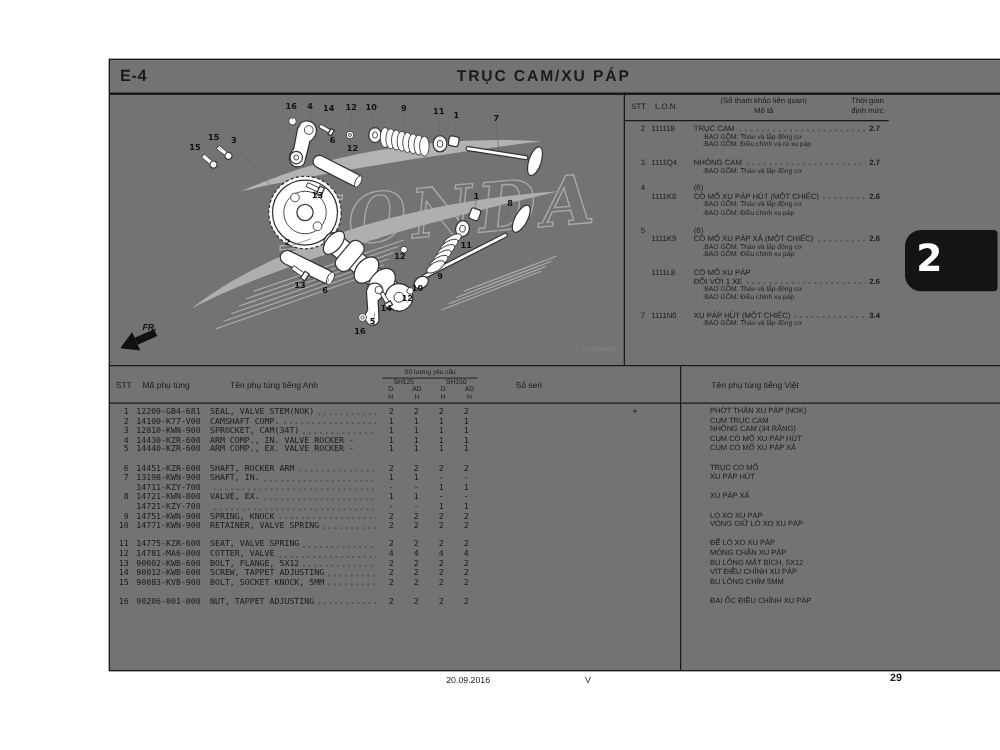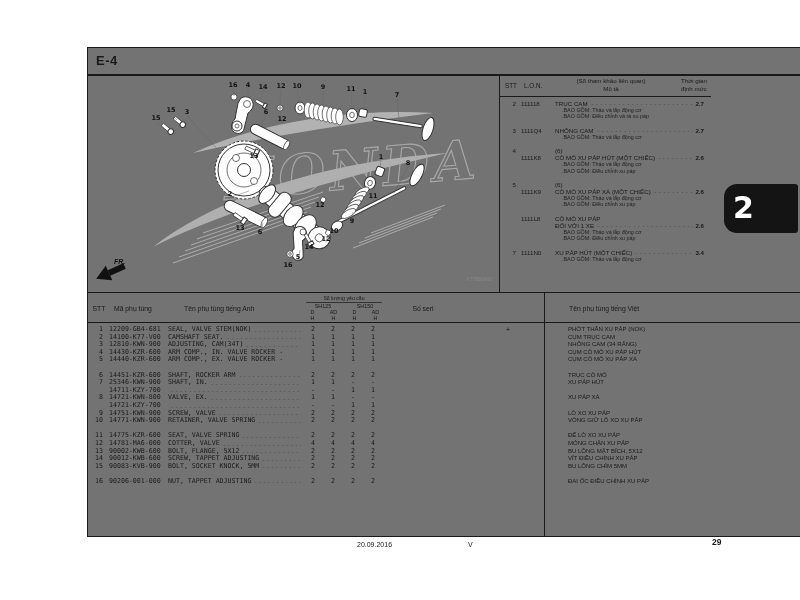--- a/index.html
+++ b/index.html
@@ -77,20 +77,21 @@
   .page-number{position:absolute;left:712px;top:537px;font-size:8.5px;font-weight:bold;}
 </style>
 </head>
 <body>
 
 <div class="sheet">
   <div class="frame">
 
     <div class="titlebar">
       <span class="section-code">E-4</span>
+      <span class="page-title">TRỤC CAM/XU PÁP</span>
     </div>
 
     <div class="diagram">
       <svg id="diagram-svg" width="409" height="218" viewBox="88 73 409 218" xmlns="http://www.w3.org/2000/svg">
 
         <g opacity="0.55">
           <text class="wm-text" x="222" y="192" transform="rotate(-5 300 170)">HONDA</text>
           <path d="M152,246 C222,192 332,160 446,152 C332,178 216,212 152,246 Z" fill="#e0e0e0"></path>
           <path d="M192,152 C262,120 352,107 432,112 C352,122 257,137 192,152 Z" fill="#e7e7e7"></path>
           <g stroke="#dadada" stroke-width="1">
@@ -448,35 +449,35 @@
             <span class="p-qty">2</span>
             <span class="p-qty">2</span>
             <span class="p-qty">2</span>
             <span class="p-seri"></span>
             <span class="p-vi">PHỚT THÂN XU PÁP (NOK)</span>
           </div>
           <div class="prow">
             <span class="p-stt">2</span>
             <span class="p-code">14100-K77-V00</span>
             <span class="p-name">
-              <span class="p-en">CAMSHAFT SEAT.</span>
+              <span class="p-en">CAMSHAFT COMP.</span>
               <span class="leader"></span>
             </span>
             <span class="p-qty">1</span>
             <span class="p-qty">1</span>
             <span class="p-qty">1</span>
             <span class="p-qty">1</span>
             <span class="p-seri"></span>
             <span class="p-vi">CỤM TRỤC CAM</span>
           </div>
           <div class="prow">
             <span class="p-stt">3</span>
             <span class="p-code">12810-KWN-900</span>
             <span class="p-name">
-              <span class="p-en">ADJUSTING, CAM(34T)</span>
+              <span class="p-en">SPROCKET, CAM(34T)</span>
               <span class="leader"></span>
             </span>
             <span class="p-qty">1</span>
             <span class="p-qty">1</span>
             <span class="p-qty">1</span>
             <span class="p-qty">1</span>
             <span class="p-seri"></span>
             <span class="p-vi">NHÔNG CAM (34 RĂNG)</span>
           </div>
           <div class="prow">
@@ -515,21 +516,21 @@
             </span>
             <span class="p-qty">2</span>
             <span class="p-qty">2</span>
             <span class="p-qty">2</span>
             <span class="p-qty">2</span>
             <span class="p-seri"></span>
             <span class="p-vi">TRỤC CÒ MỔ</span>
           </div>
           <div class="prow">
             <span class="p-stt">7</span>
-            <span class="p-code">25346-KWN-900</span>
+            <span class="p-code">13198-KWN-900</span>
             <span class="p-name">
               <span class="p-en">SHAFT, IN.</span>
               <span class="leader"></span>
             </span>
             <span class="p-qty">1</span>
             <span class="p-qty">1</span>
             <span class="p-qty">-</span>
             <span class="p-qty">-</span>
             <span class="p-seri"></span>
             <span class="p-vi">XU PÁP HÚT</span>
@@ -571,21 +572,21 @@
             <span class="p-qty">-</span>
             <span class="p-qty">1</span>
             <span class="p-qty">1</span>
             <span class="p-seri"></span>
             <span class="p-vi"></span>
           </div>
           <div class="prow">
             <span class="p-stt">9</span>
             <span class="p-code">14751-KWN-900</span>
             <span class="p-name">
-              <span class="p-en">SCREW, VALVE</span>
+              <span class="p-en">SPRING, KNOCK</span>
               <span class="leader"></span>
             </span>
             <span class="p-qty">2</span>
             <span class="p-qty">2</span>
             <span class="p-qty">2</span>
             <span class="p-qty">2</span>
             <span class="p-seri"></span>
             <span class="p-vi">LÒ XO XU PÁP</span>
           </div>
           <div class="prow">

